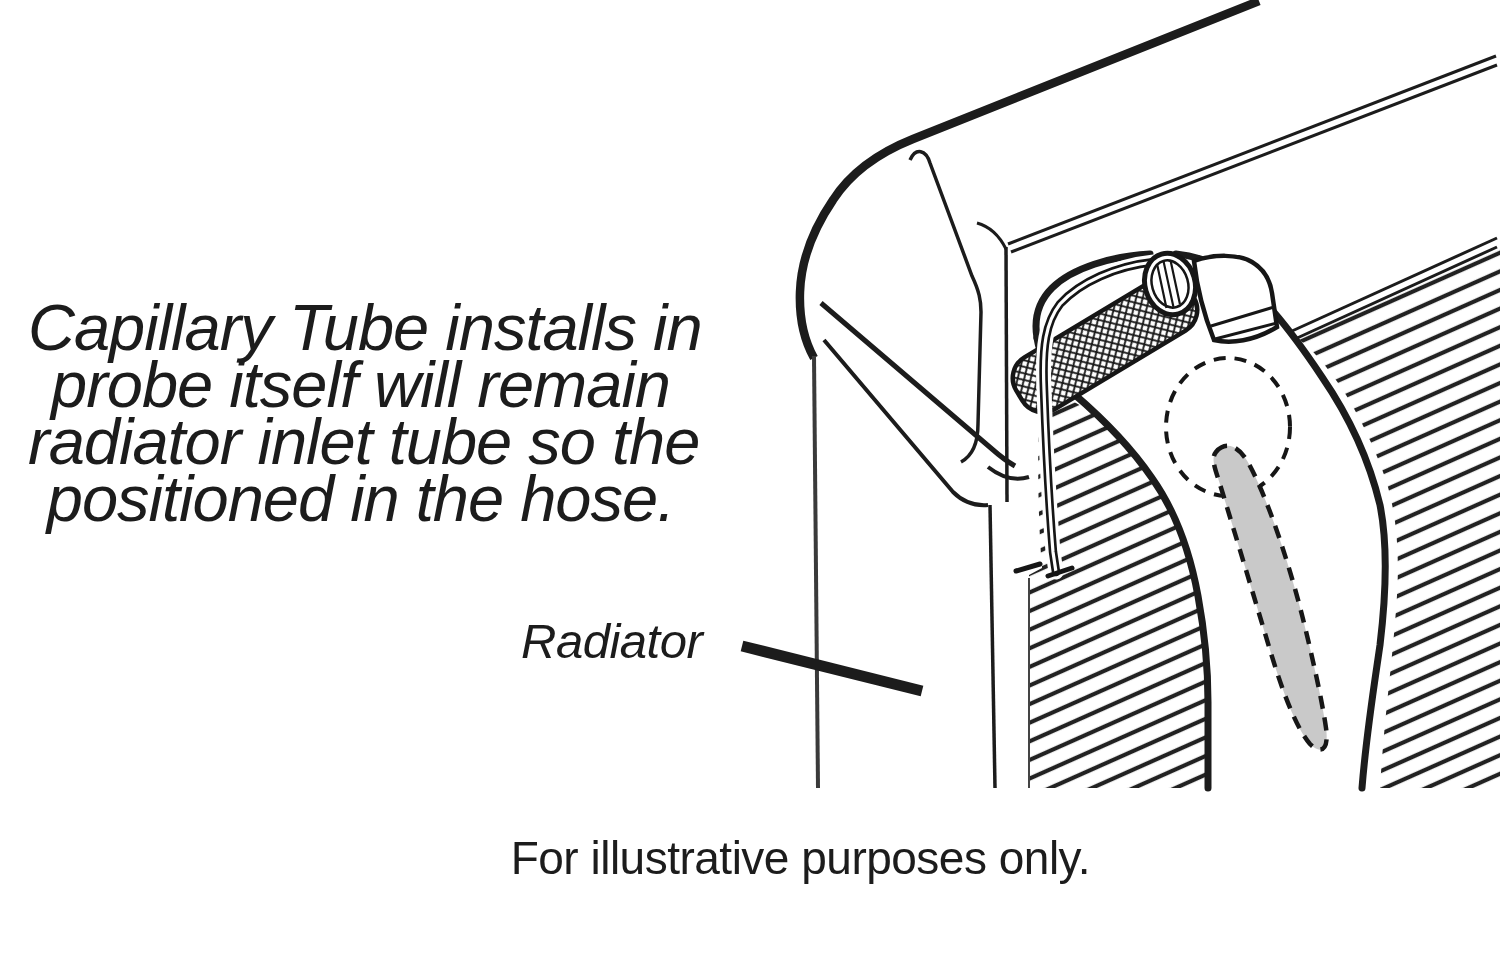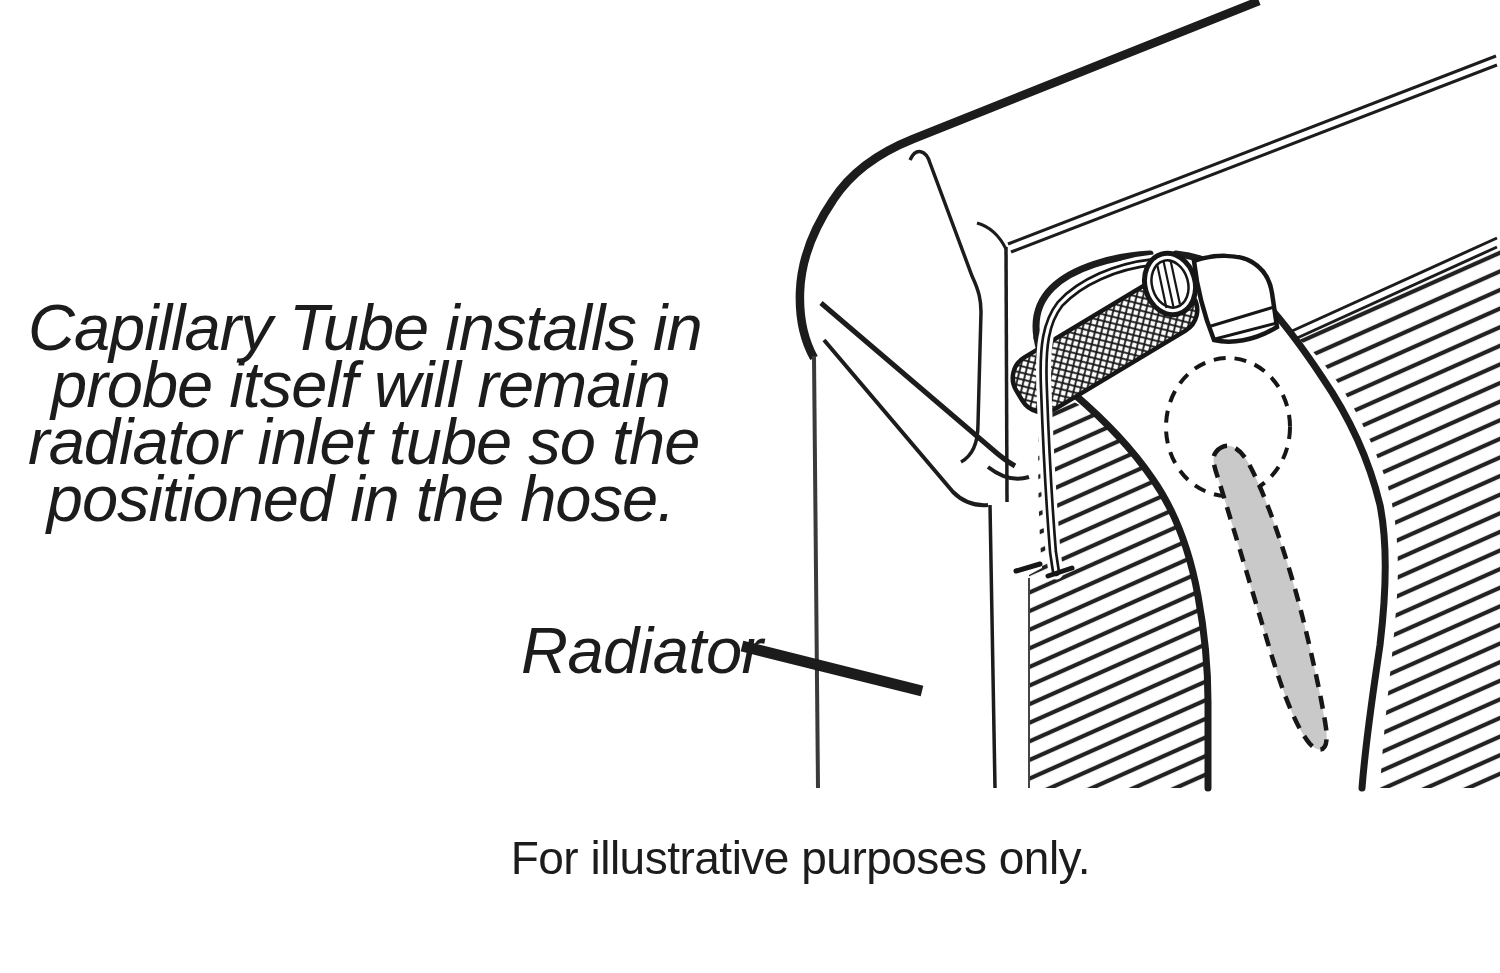--- a/index.html
+++ b/index.html
@@ -8,21 +8,21 @@
     font-family:"Liberation Sans","DejaVu Sans",sans-serif;color:#1c1c1c;
   }
   #artwork{position:absolute;left:0;top:0;width:1500px;height:973px;}
   .txt{position:absolute;color:#1c1c1c;}
   .caption{
     left:28px;top:299px;width:665px;text-align:center;
     font-style:italic;font-size:65px;line-height:57px;letter-spacing:-1px;
   }
   .cap-line{display:block;white-space:nowrap;}
   .radiator-label{
-    left:521px;top:613px;font-style:italic;font-size:65px;letter-spacing:-0.5px;white-space:nowrap;
+    left:521px;top:613px;font-style:italic;font-size:49px;letter-spacing:-0.5px;white-space:nowrap;
   }
   .footnote{
     left:360px;top:830px;width:730px;text-align:center;
     font-size:46px;line-height:56px;letter-spacing:-0.5px;
   }
   .fn-line{display:block;white-space:nowrap;text-align:right;}
 </style>
 </head>
 <body>
 

